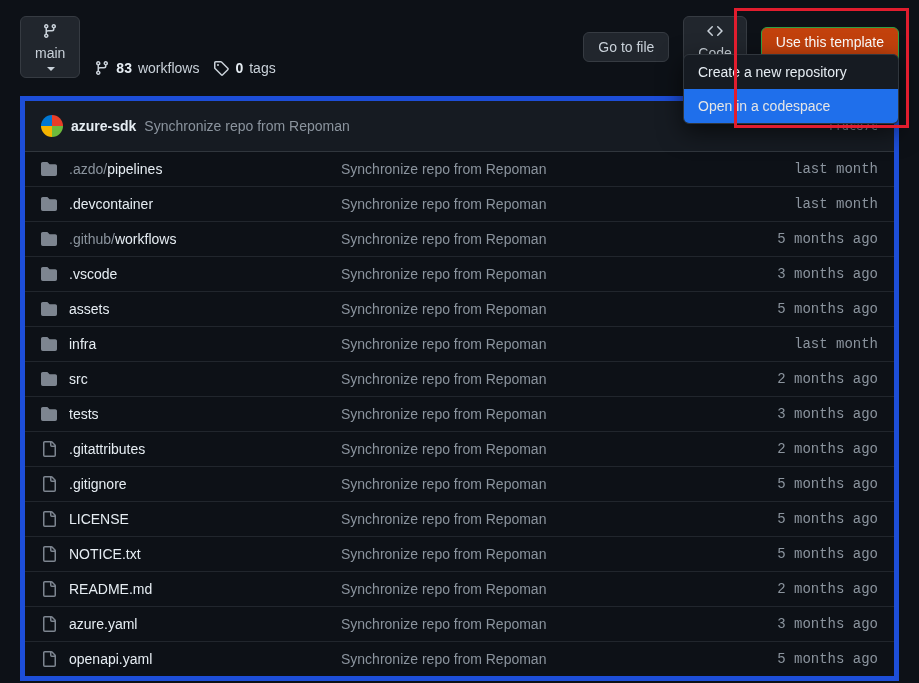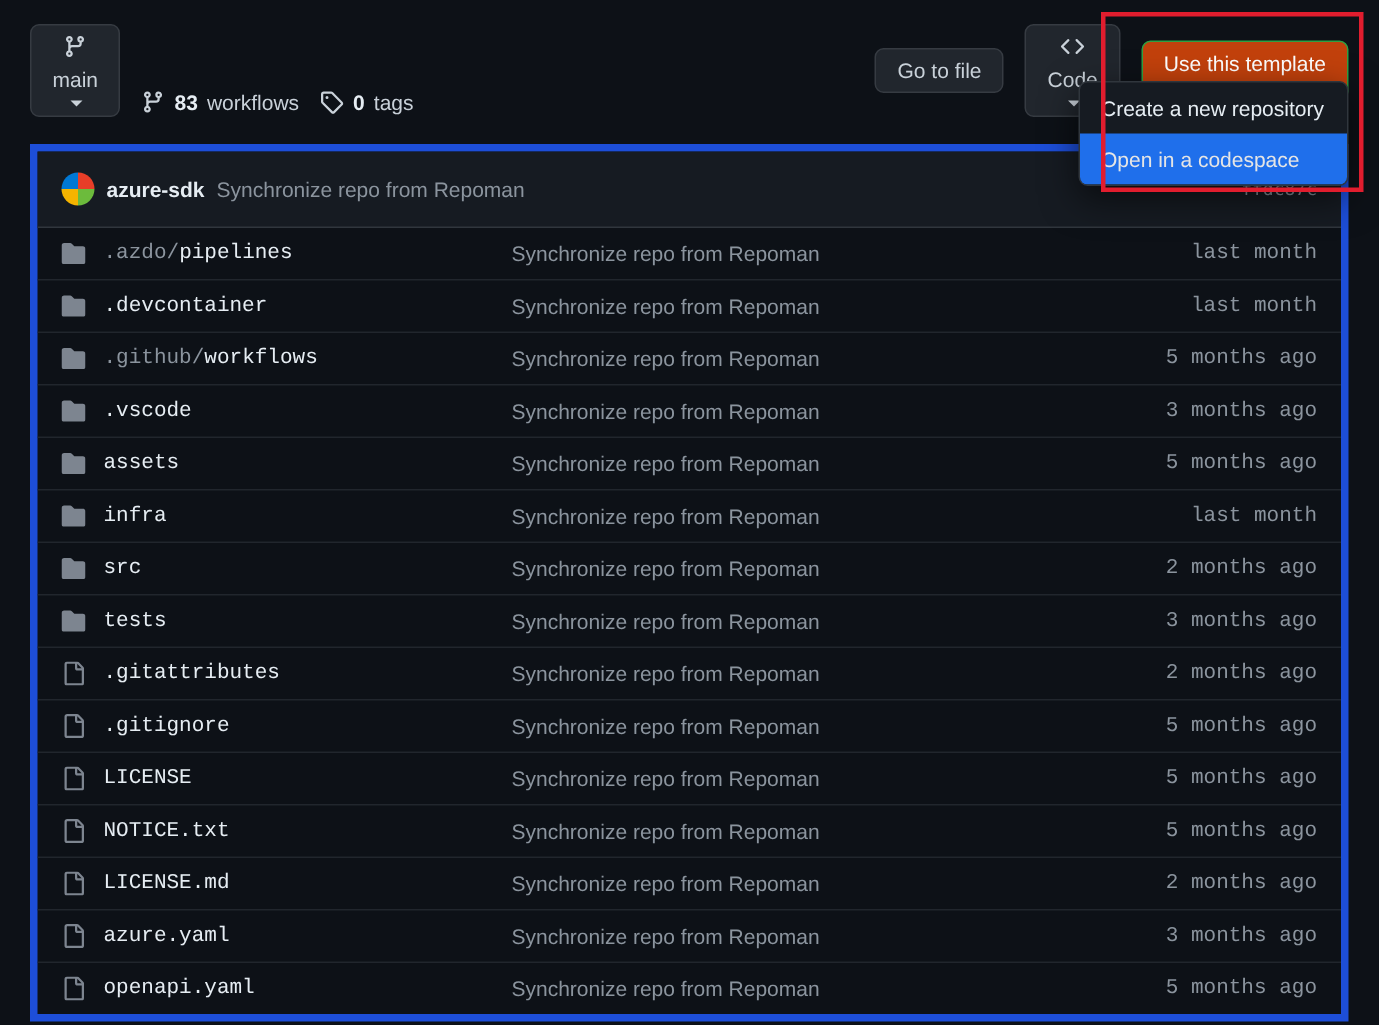--- a/index.html
+++ b/index.html
@@ -70,35 +70,35 @@
   .commit-bar .right { margin-left: auto; color: #8b949e; font-family: ui-monospace, monospace; font-size: 12px; }
 
   .row {
     display: flex;
     align-items: center;
     padding: 9px 16px;
     border-bottom: 1px solid #21262d;
   }
   .row:last-child { border-bottom: none; }
   .row .name-cell { display: flex; align-items: center; gap: 12px; width: 300px; }
-  .row .link { color: #e6edf3; cursor: pointer; font-family: Liberation Mono, monospace; }
+  .row .link { color: #e6edf3; cursor: pointer; }
   .row .msg { flex: 1; color: #8b949e; }
   .row .time { color: #8b949e; text-align: right; font-family: Liberation Mono, monospace; }
   .folder-icon { color: #7d8590; }
   .file-icon { color: #7d8590; }
   .path-muted { color: #8b949e; }
 
   .dropdown {
     position: absolute;
     top: 38px;
     right: 0;
     background: #161b22;
     border: 1px solid #30363d;
     border-radius: 6px;
-    width: 180px;
+    width: 216px;
     box-shadow: 0 8px 24px rgba(0,0,0,0.6);
     z-index: 10;
     overflow: hidden;
   }
   .dropdown-item {
     padding: 9px 14px;
     color: #e6edf3;
     cursor: pointer;
     font-size: 14px;
   }
@@ -326,21 +326,21 @@
         <span class="msg">Synchronize repo from Repoman</span>
         <span class="time">5 months ago</span>
       </div>
       <div class="row">
         <span class="name-cell">
           <span class="icon file-icon">
             <svg width="16" height="16" viewBox="0 0 16 16">
               <path d="M2 1.75C2 .784 2.784 0 3.75 0h6.586c.464 0 .909.184 1.237.513l2.914 2.914c.329.328.513.773.513 1.237v9.586A1.75 1.75 0 0 1 13.25 16h-9.5A1.75 1.75 0 0 1 2 14.25Zm1.75-.25a.25.25 0 0 0-.25.25v12.5c0 .138.112.25.25.25h9.5a.25.25 0 0 0 .25-.25V6h-2.75A1.75 1.75 0 0 1 9 4.25V1.5Zm6.75.062V4.25c0 .138.112.25.25.25h2.688l-.011-.013-2.914-2.914Z"></path>
             </svg>
           </span>
-          <span class="link"><span>LICENSE.md</span></span>
+          <span class="link"><span>README.md</span></span>
         </span>
         <span class="msg">Synchronize repo from Repoman</span>
         <span class="time">2 months ago</span>
       </div>
       <div class="row">
         <span class="name-cell">
           <span class="icon file-icon">
             <svg width="16" height="16" viewBox="0 0 16 16">
               <path d="M2 1.75C2 .784 2.784 0 3.75 0h6.586c.464 0 .909.184 1.237.513l2.914 2.914c.329.328.513.773.513 1.237v9.586A1.75 1.75 0 0 1 13.25 16h-9.5A1.75 1.75 0 0 1 2 14.25Zm1.75-.25a.25.25 0 0 0-.25.25v12.5c0 .138.112.25.25.25h9.5a.25.25 0 0 0 .25-.25V6h-2.75A1.75 1.75 0 0 1 9 4.25V1.5Zm6.75.062V4.25c0 .138.112.25.25.25h2.688l-.011-.013-2.914-2.914Z"></path>
             </svg>

